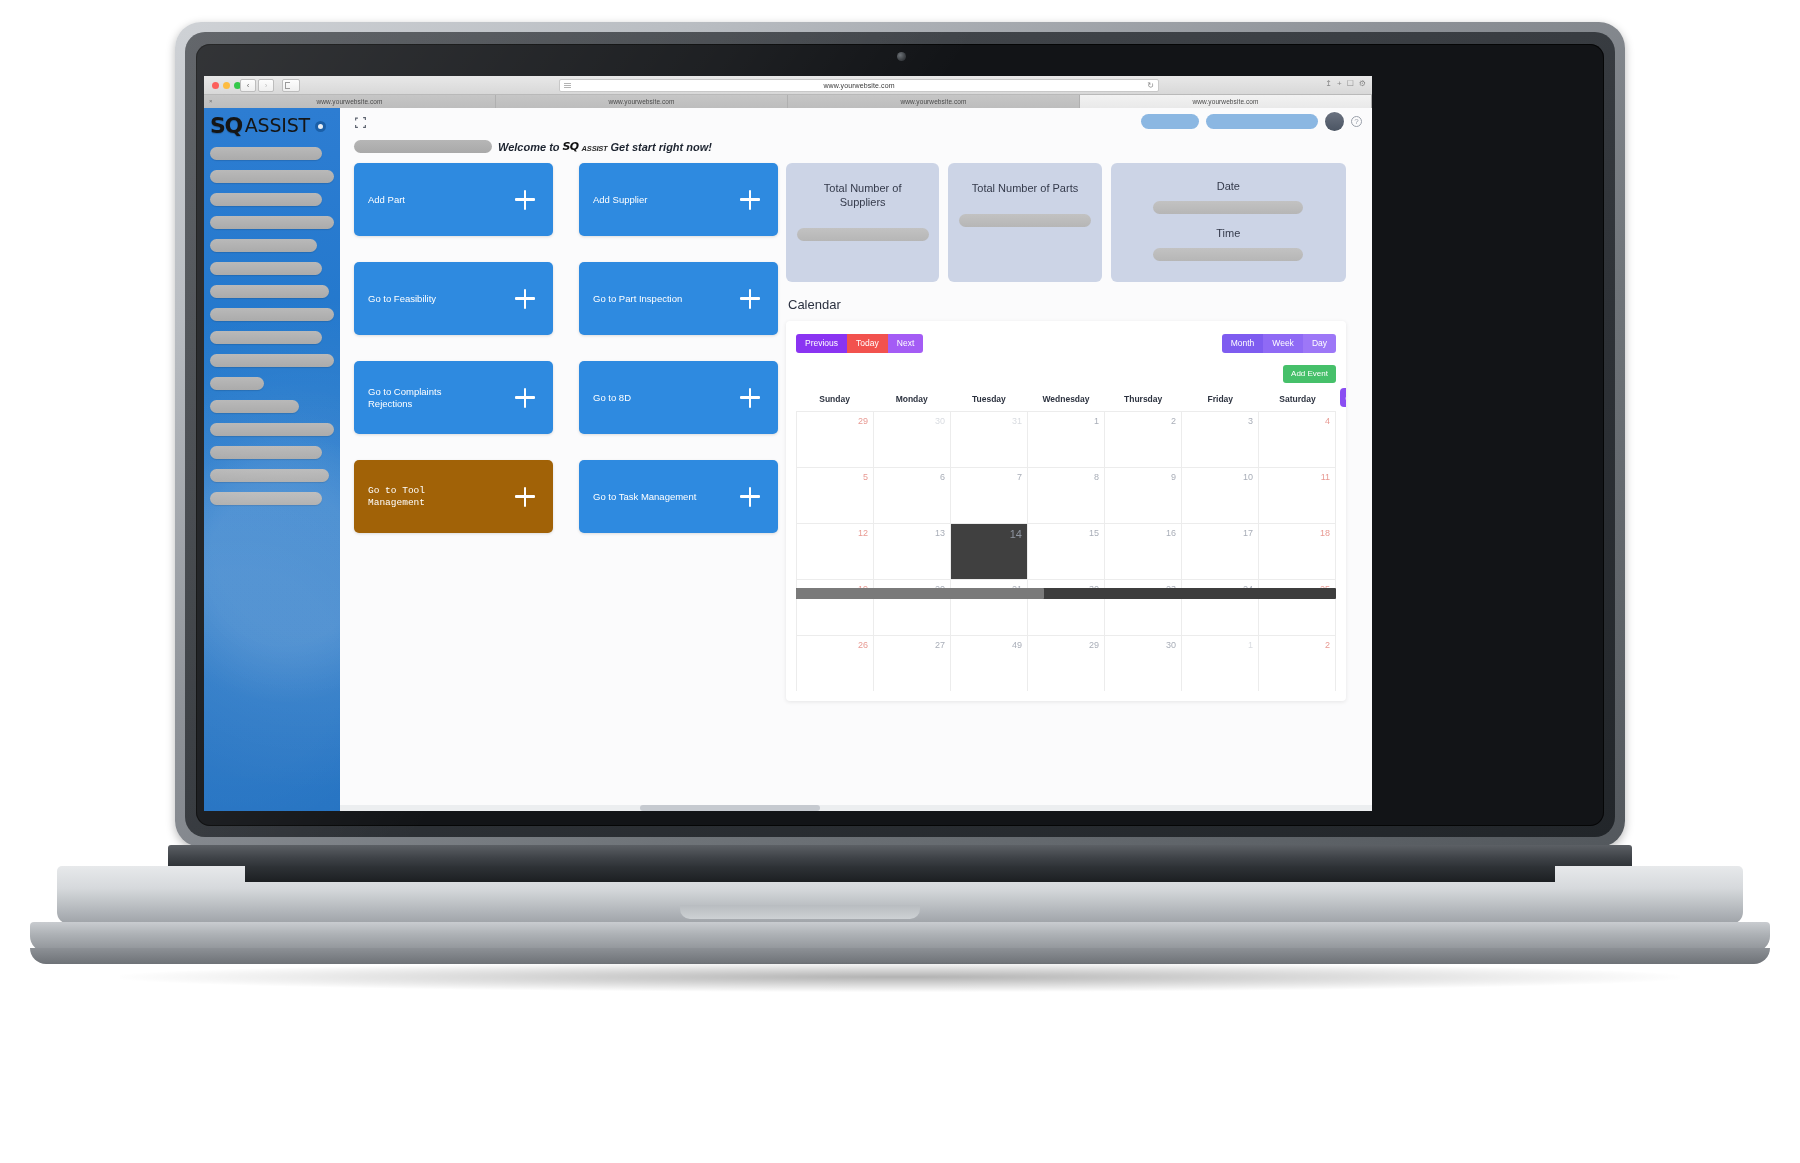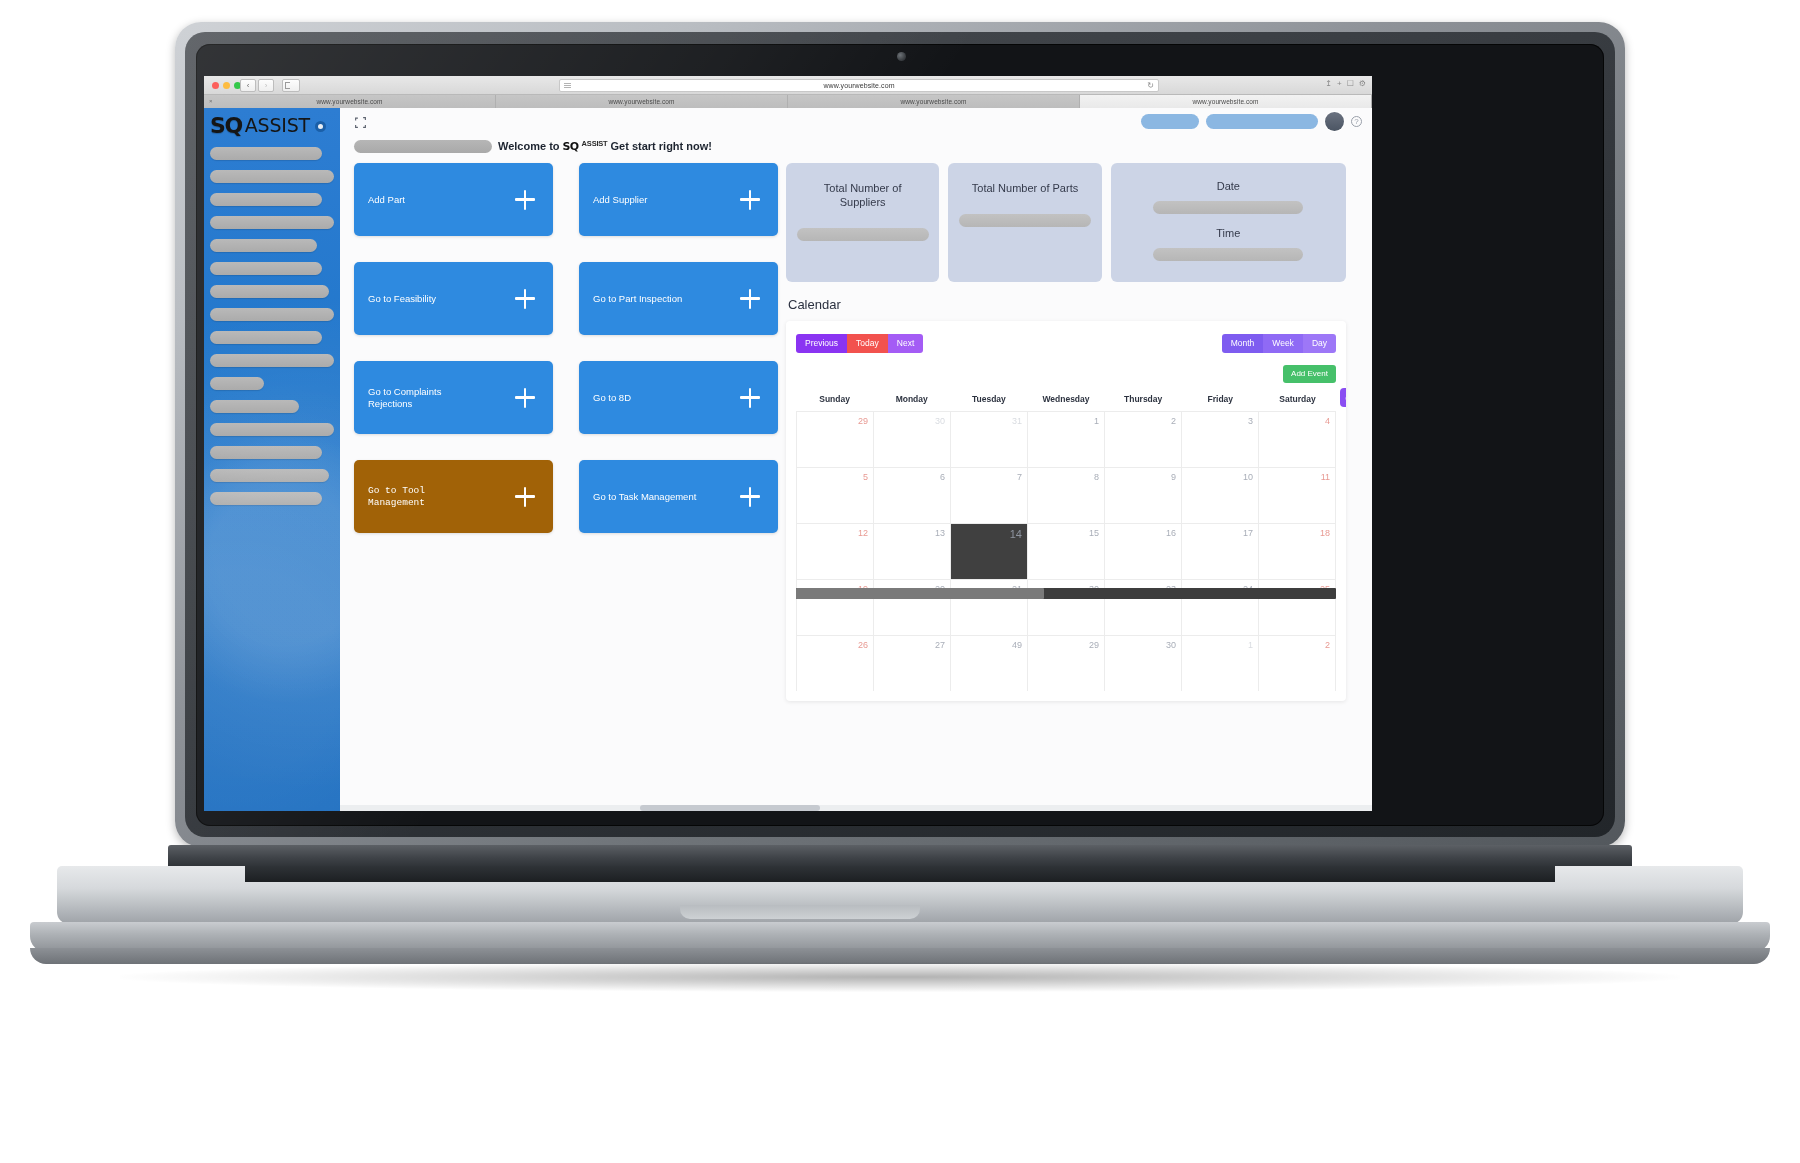--- a/index.html
+++ b/index.html
@@ -221,21 +221,21 @@
   .welcome-row {
     display: flex; align-items: center; gap: 6px;
     margin: 0 0 0 14px; height: 22px;
   }
   .welcome-sk {
     width: 138px; height: 13px; border-radius: 7px;
     background: linear-gradient(#b6b6b6,#a9a9a9);
   }
   .welcome-text {
     font-size: 11px; font-weight: 700; color: #1d2430; white-space: nowrap;
-    display: flex; align-items: flex-start; gap: 3px;
+    display: flex; align-items: flex-end; gap: 3px; font-style: italic;
   }
   .wt-sq { font-family:"DejaVu Sans", sans-serif; font-weight:700; font-size: 11px; color:#111; letter-spacing:-.6px; }
   .wt-assist-wrap { display: inline-block; }
   .wt-assist { font-size: 7.5px; color: #2b2b2b; letter-spacing: -.2px; display:block; line-height:1; }
   .wt-ul { height: 1.6px; background:#f39c12; margin-top: .5px; }
 
   
   .content { display: flex; padding: 6px 0 0 0; }
   .left-col { width: 438px; padding-left: 14px; }
   .right-col { width: 576px; padding: 0 8px 0 8px; }

